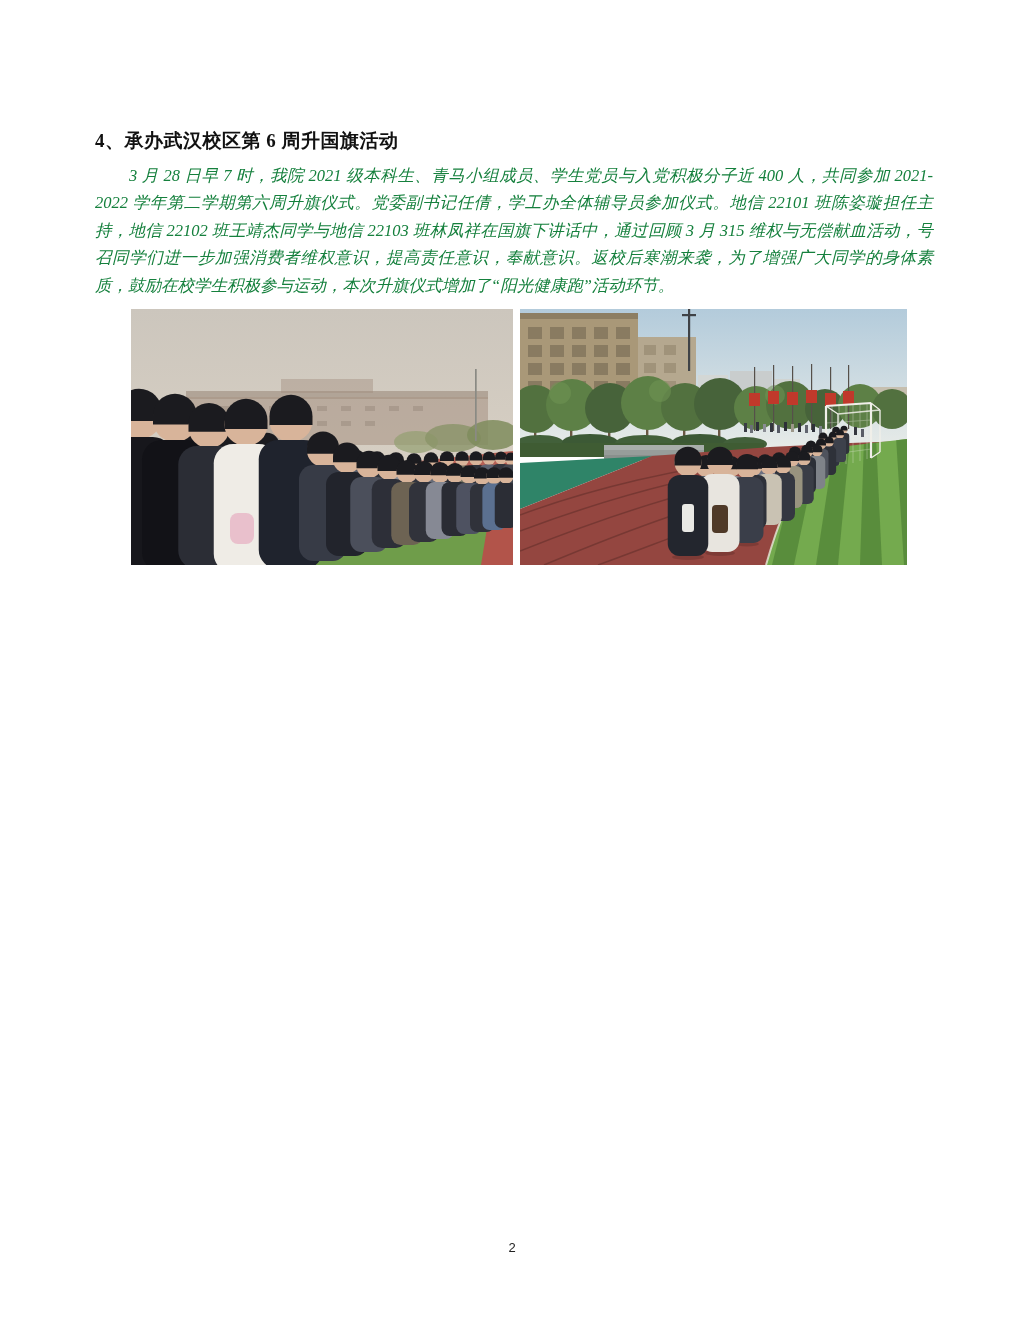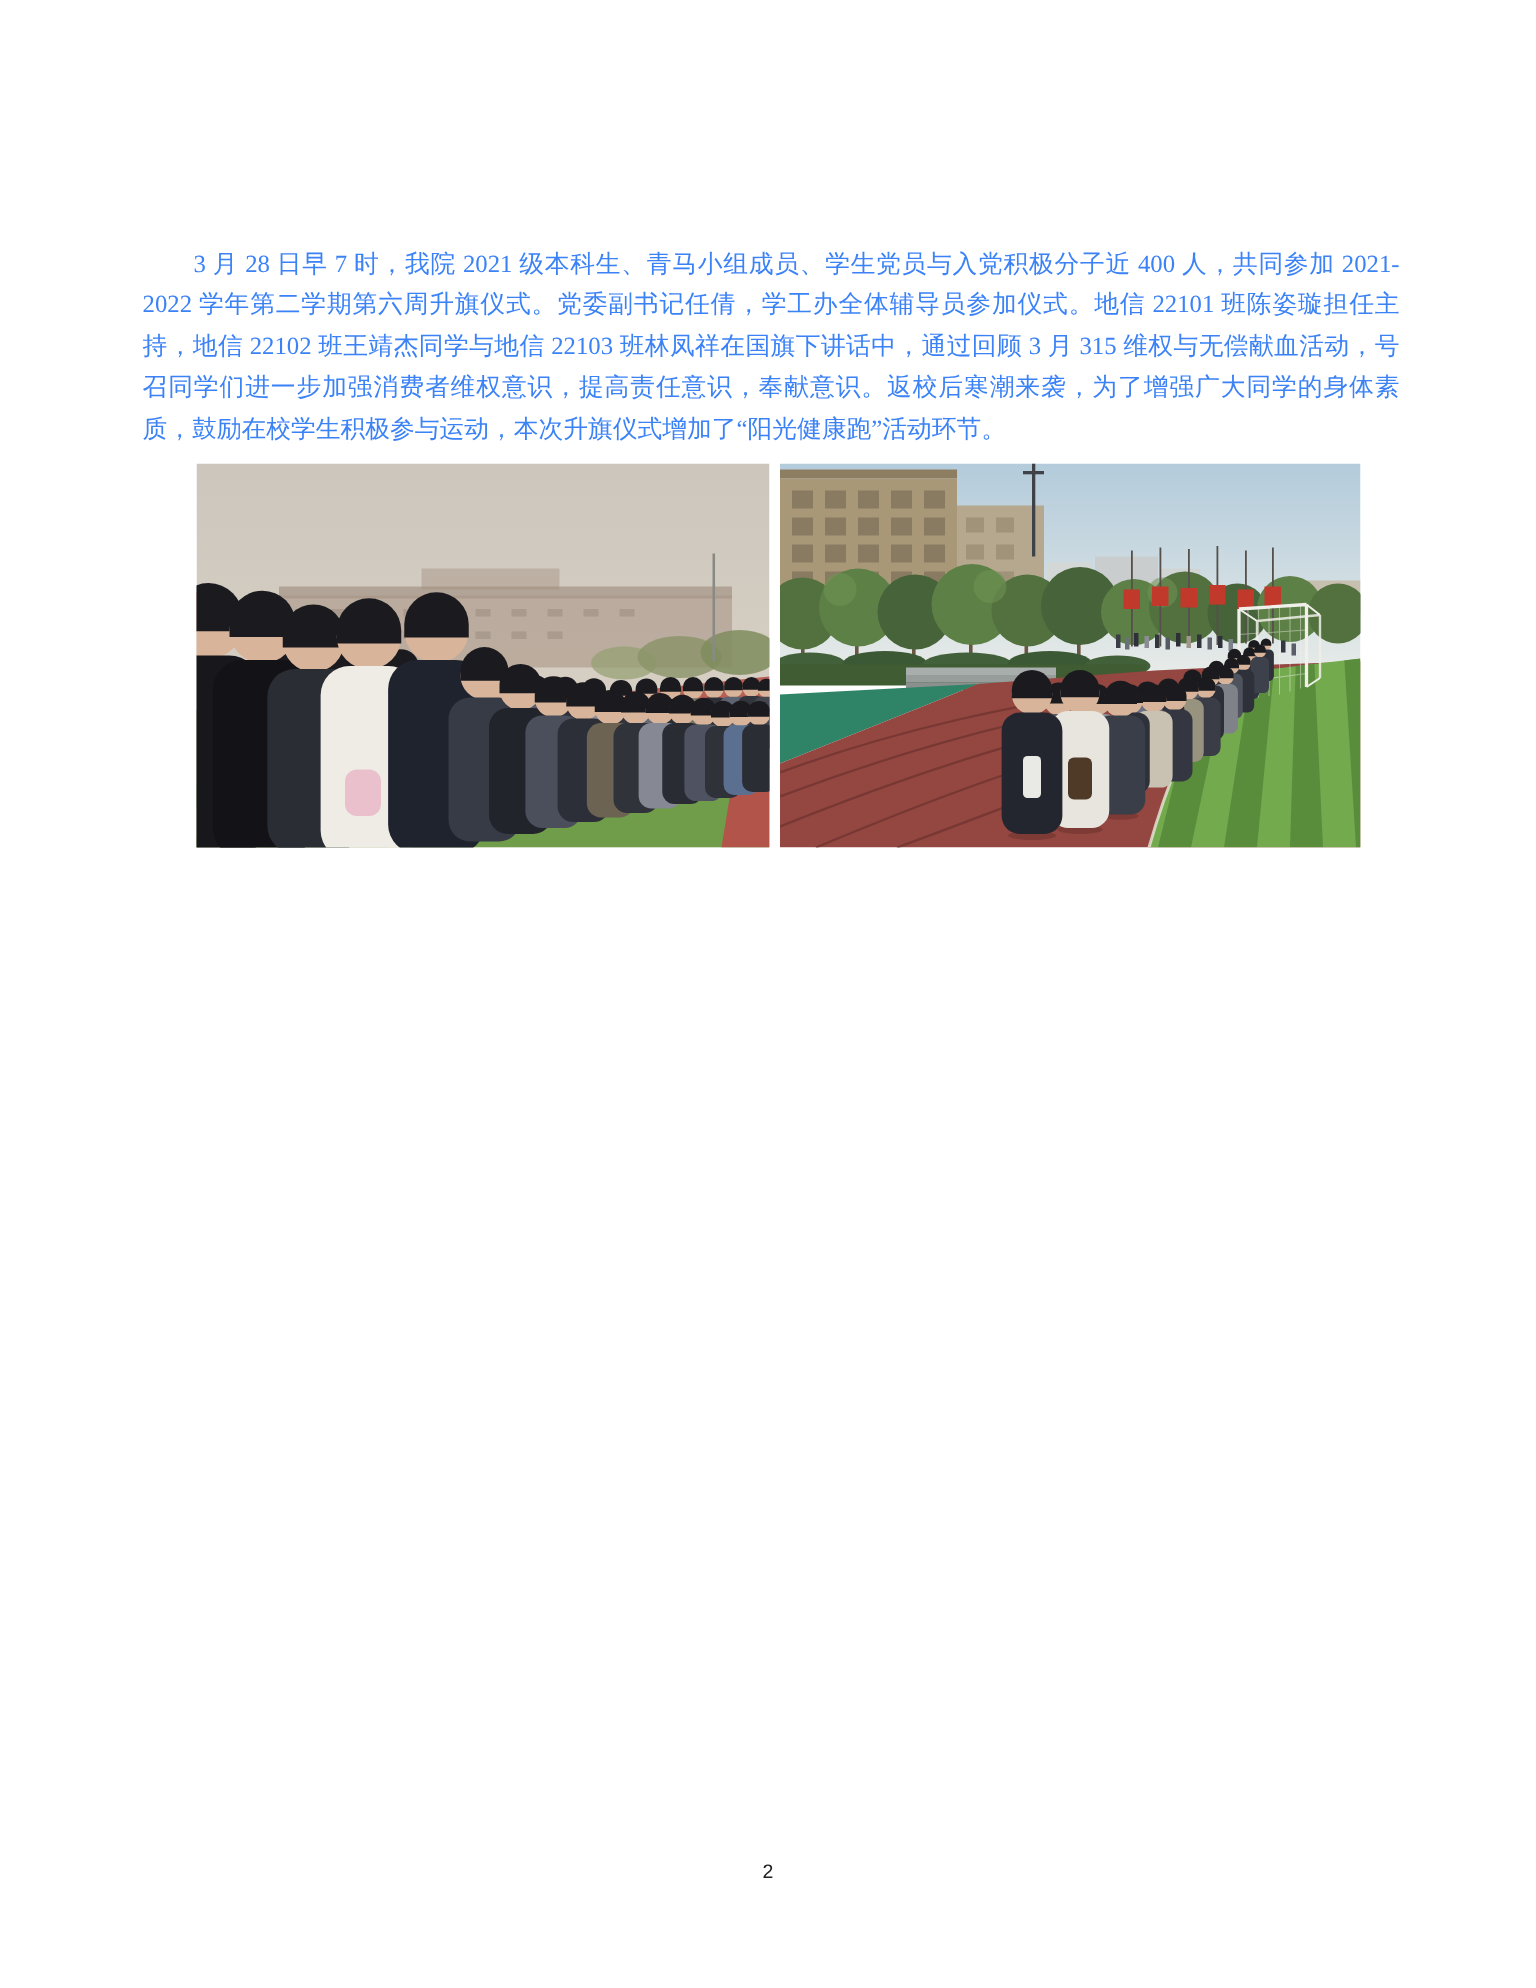--- a/index.html
+++ b/index.html
@@ -13,40 +13,41 @@
   }
   .doc-heading{
     position:absolute;left:95px;top:128px;width:840px;
     font-size:19px;font-weight:bold;color:#111;
     margin:0;letter-spacing:0.5px;
   }
   .doc-paragraph{
     position:absolute;left:95px;top:162px;width:838px;
     font-size:16.5px;line-height:27.4px;
     text-align:justify;text-indent:34px;
-    margin:0;color:#3b82f6;
+    margin:0;color:#15803d;font-style:italic;
   }
   .photo{
     position:absolute;top:309px;height:256px;display:block;
   }
   .photo-left{left:131px;width:382px;}
   .photo-right{left:520px;width:387px;}
   .photo svg{display:block;width:100%;height:100%;}
   .page-number{
     position:absolute;left:0;right:0;top:1240px;
     text-align:center;
     font-family:"Liberation Sans","DejaVu Sans",sans-serif;
     font-size:13px;color:#222;
   }
 </style>
 </head>
 <body>
 
 <div class="page">
 
+  <h2 class="doc-heading">4、承办武汉校区第 6 周升国旗活动</h2>
 
   <p class="doc-paragraph">3 月 28 日早 7 时，我院 2021 级本科生、青马小组成员、学生党员与入党积极分子近 400 人，共同参加 2021-2022 学年第二学期第六周升旗仪式。党委副书记任倩，学工办全体辅导员参加仪式。地信 22101 班陈姿璇担任主持，地信 22102 班王靖杰同学与地信 22103 班林凤祥在国旗下讲话中，通过回顾 3 月 315 维权与无偿献血活动，号召同学们进一步加强消费者维权意识，提高责任意识，奉献意识。返校后寒潮来袭，为了增强广大同学的身体素质，鼓励在校学生积极参与运动，本次升旗仪式增加了“阳光健康跑”活动环节。</p>
 
   <div class="photo photo-left">
     <svg viewBox="0 0 382 256" preserveAspectRatio="none">
       <defs>
         <linearGradient id="skyL" x1="0" y1="0" x2="0" y2="1">
           <stop offset="0" stop-color="#ccc6bd"></stop>
           <stop offset="1" stop-color="#ded5c7"></stop>
         </linearGradient>

